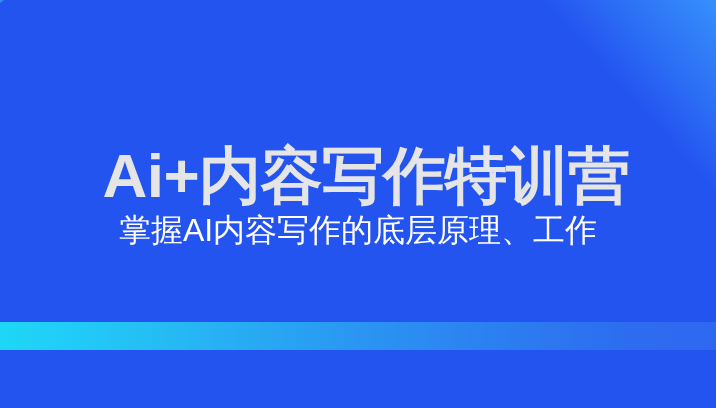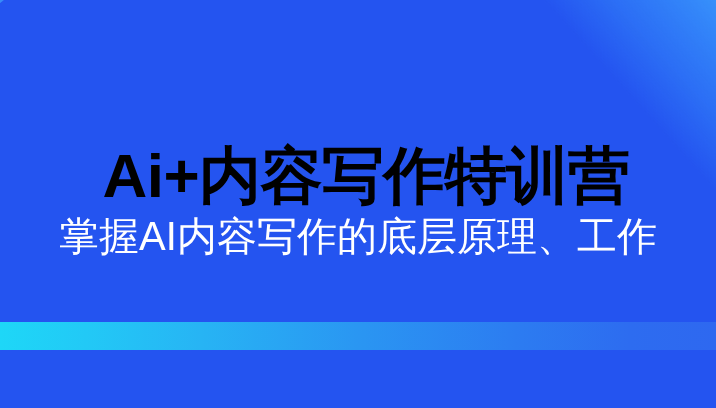--- a/index.html
+++ b/index.html
@@ -115,36 +115,36 @@
     flex-direction: column;
     align-items: center;
   }
 
   .title {
     position: absolute;
     top: 101px;
     left: 16px;
     right: 0;
     text-align: center;
-    color: #000000;
+    color: #e5e5e5;
     font-size: 62px;
     line-height: 1.06;
     font-weight: 700;
     letter-spacing: -0.5px;
     white-space: nowrap;
   }
 
   .subtitle {
     position: absolute;
     top: 206px;
     left: 28px;
     right: 28px;
     text-align: center;
     color: #FFFFFF;
-    font-size: 40px;
+    font-size: 32px;
     line-height: 1.52;
     font-weight: 400;
     letter-spacing: 0px;
   }
 
   .subtitle-line {
     display: block;
     white-space: nowrap;
   }
 </style>

